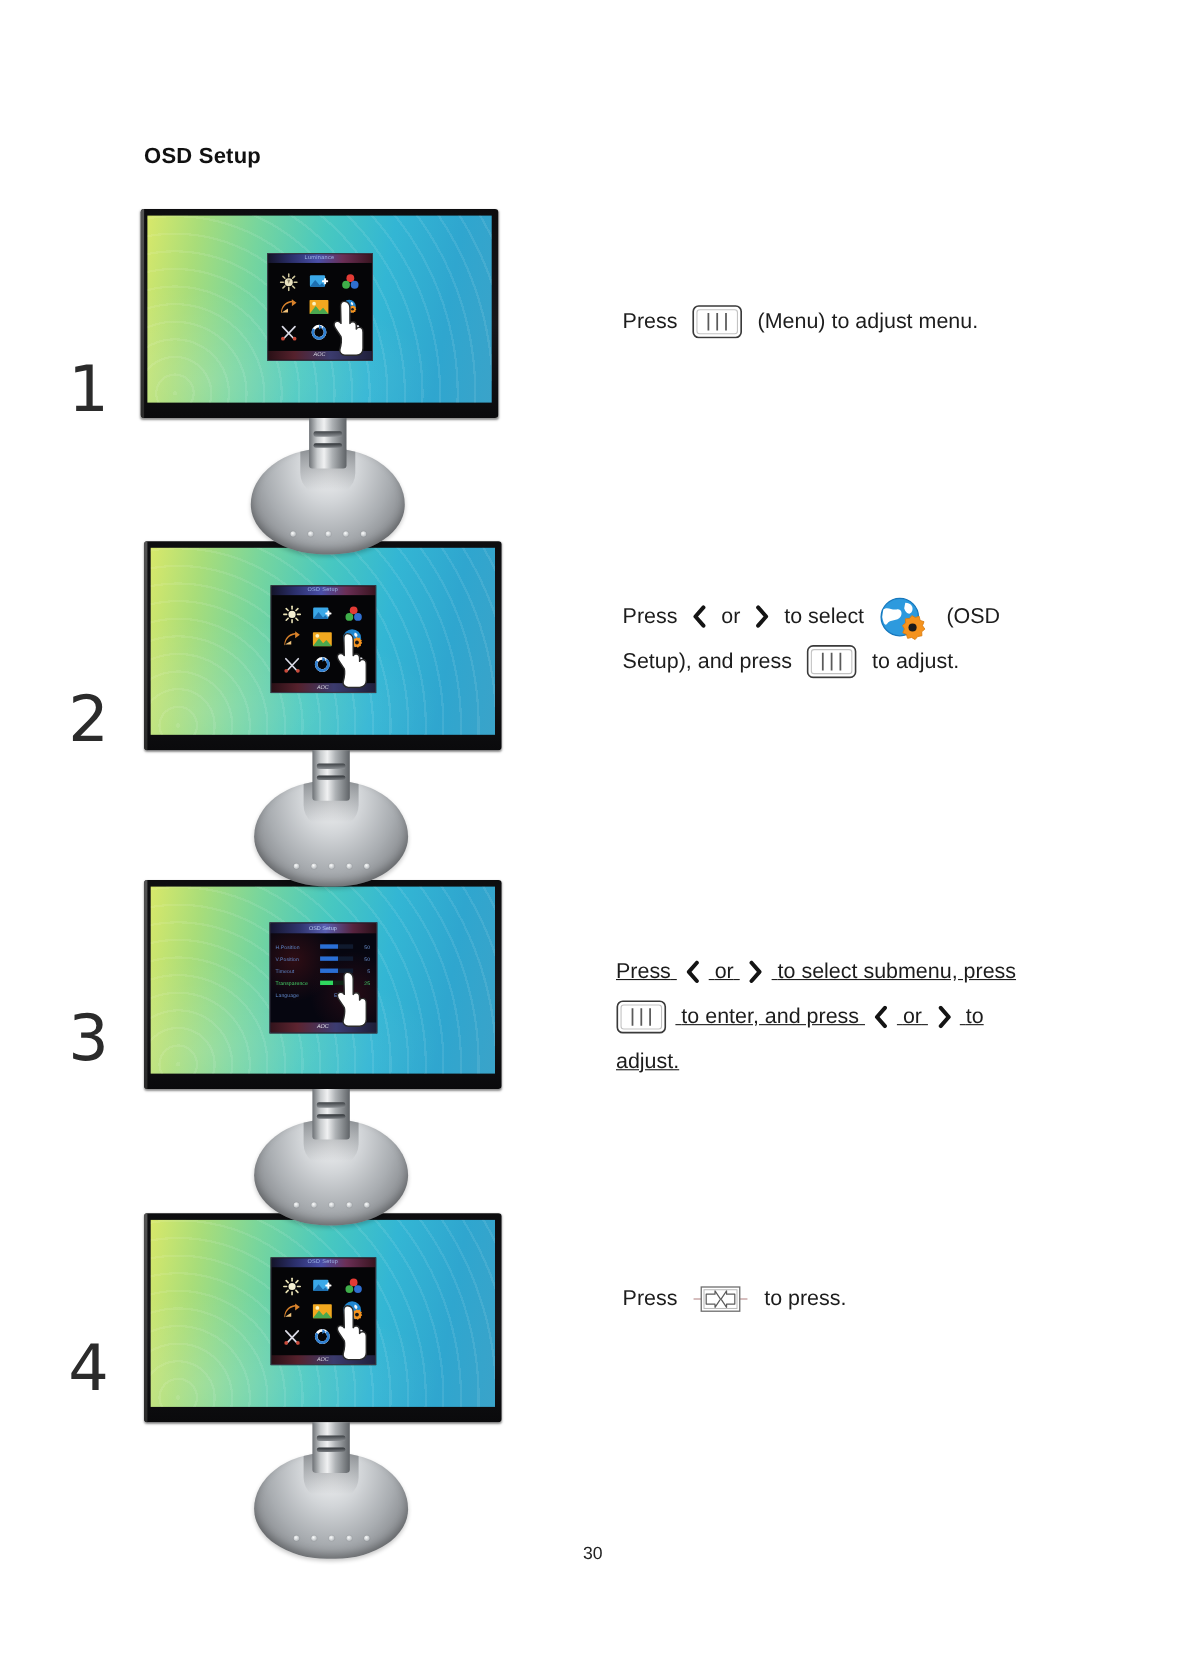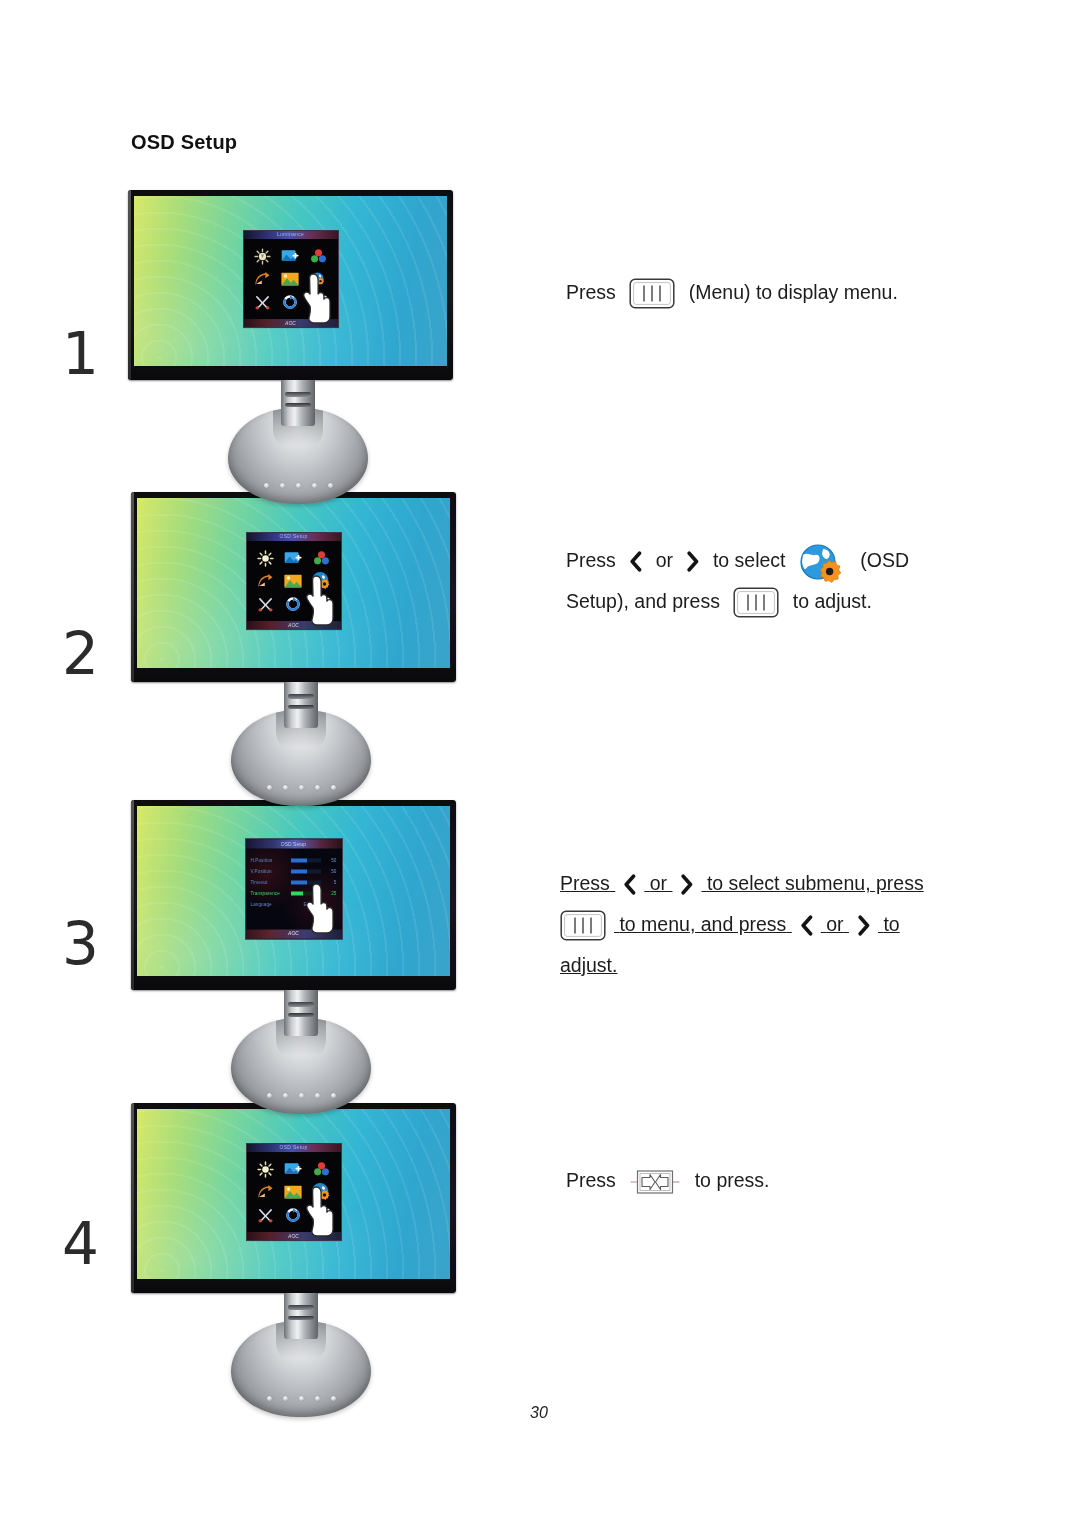--- a/index.html
+++ b/index.html
@@ -290,21 +290,20 @@
   .chev { width: 17px; height: 21px; margin: 0 6px; }
   .globe-gear { width: 52px; height: 44px; margin: 0 6px -6px 6px; }
 
   
   .page-number {
     position: absolute;
     left: 530px;
     top: 1404px;
     font-size: 16px;
     color: #222;
-    font-style: italic;
   }
 </style>
 </head>
 <body>
 
 <div class="page-title">OSD Setup</div>
 
 <div class="step-num n1">1</div>
 <div class="step-num n2">2</div>
 <div class="step-num n3">3</div>
@@ -710,21 +709,21 @@
     <span>Press</span>
     <svg class="gly btn-menu" viewBox="0 0 46 31">
       <rect x="1.2" y="1.2" width="43.6" height="28.6" rx="5" ry="5" fill="#ffffff" stroke="#3a3a3a" stroke-width="1.5"></rect>
       <rect x="4.6" y="4.6" width="36.8" height="21.8" rx="2.5" ry="2.5" fill="none" stroke="#c3c3c3" stroke-width="1"></rect>
       <g fill="none" stroke="#5a5a5a" stroke-width="1.6">
         <line x1="15" y1="7.5" x2="15" y2="23.5"></line>
         <line x1="23" y1="7.5" x2="23" y2="23.5"></line>
         <line x1="31" y1="7.5" x2="31" y2="23.5"></line>
       </g>
     </svg>
-    <span>(Menu) to display menu.</span>
+    <span>(Menu) to adjust menu.</span>
   </span>
 </div>
 
 <div class="instr i2">
   <span class="line">
     <span>Press</span>
     <svg class="gly chev" viewBox="0 0 17 21">
       <path d="M12.5 2.2 L5.2 10.5 L12.5 18.8" fill="none" stroke="#141414" stroke-width="3.6" stroke-linecap="round" stroke-linejoin="round"></path>
     </svg>
     <span>or</span>
@@ -775,21 +774,21 @@
   <span class="line">
     <svg class="gly btn-menu" viewBox="0 0 46 31" style="margin-left:0;">
       <rect x="1.2" y="1.2" width="43.6" height="28.6" rx="5" ry="5" fill="#ffffff" stroke="#3a3a3a" stroke-width="1.5"></rect>
       <rect x="4.6" y="4.6" width="36.8" height="21.8" rx="2.5" ry="2.5" fill="none" stroke="#c3c3c3" stroke-width="1"></rect>
       <g fill="none" stroke="#5a5a5a" stroke-width="1.6">
         <line x1="15" y1="7.5" x2="15" y2="23.5"></line>
         <line x1="23" y1="7.5" x2="23" y2="23.5"></line>
         <line x1="31" y1="7.5" x2="31" y2="23.5"></line>
       </g>
     </svg>
-    <span>to menu, and press</span>
+    <span>to enter, and press</span>
     <svg class="gly chev" viewBox="0 0 17 21">
       <path d="M12.5 2.2 L5.2 10.5 L12.5 18.8" fill="none" stroke="#141414" stroke-width="3.6" stroke-linecap="round" stroke-linejoin="round"></path>
     </svg>
     <span>or</span>
     <svg class="gly chev" viewBox="0 0 17 21">
       <path d="M5.2 2.2 L12.5 10.5 L5.2 18.8" fill="none" stroke="#141414" stroke-width="3.6" stroke-linecap="round" stroke-linejoin="round"></path>
     </svg>
     <span>to</span>
   </span>
   <span class="line">

